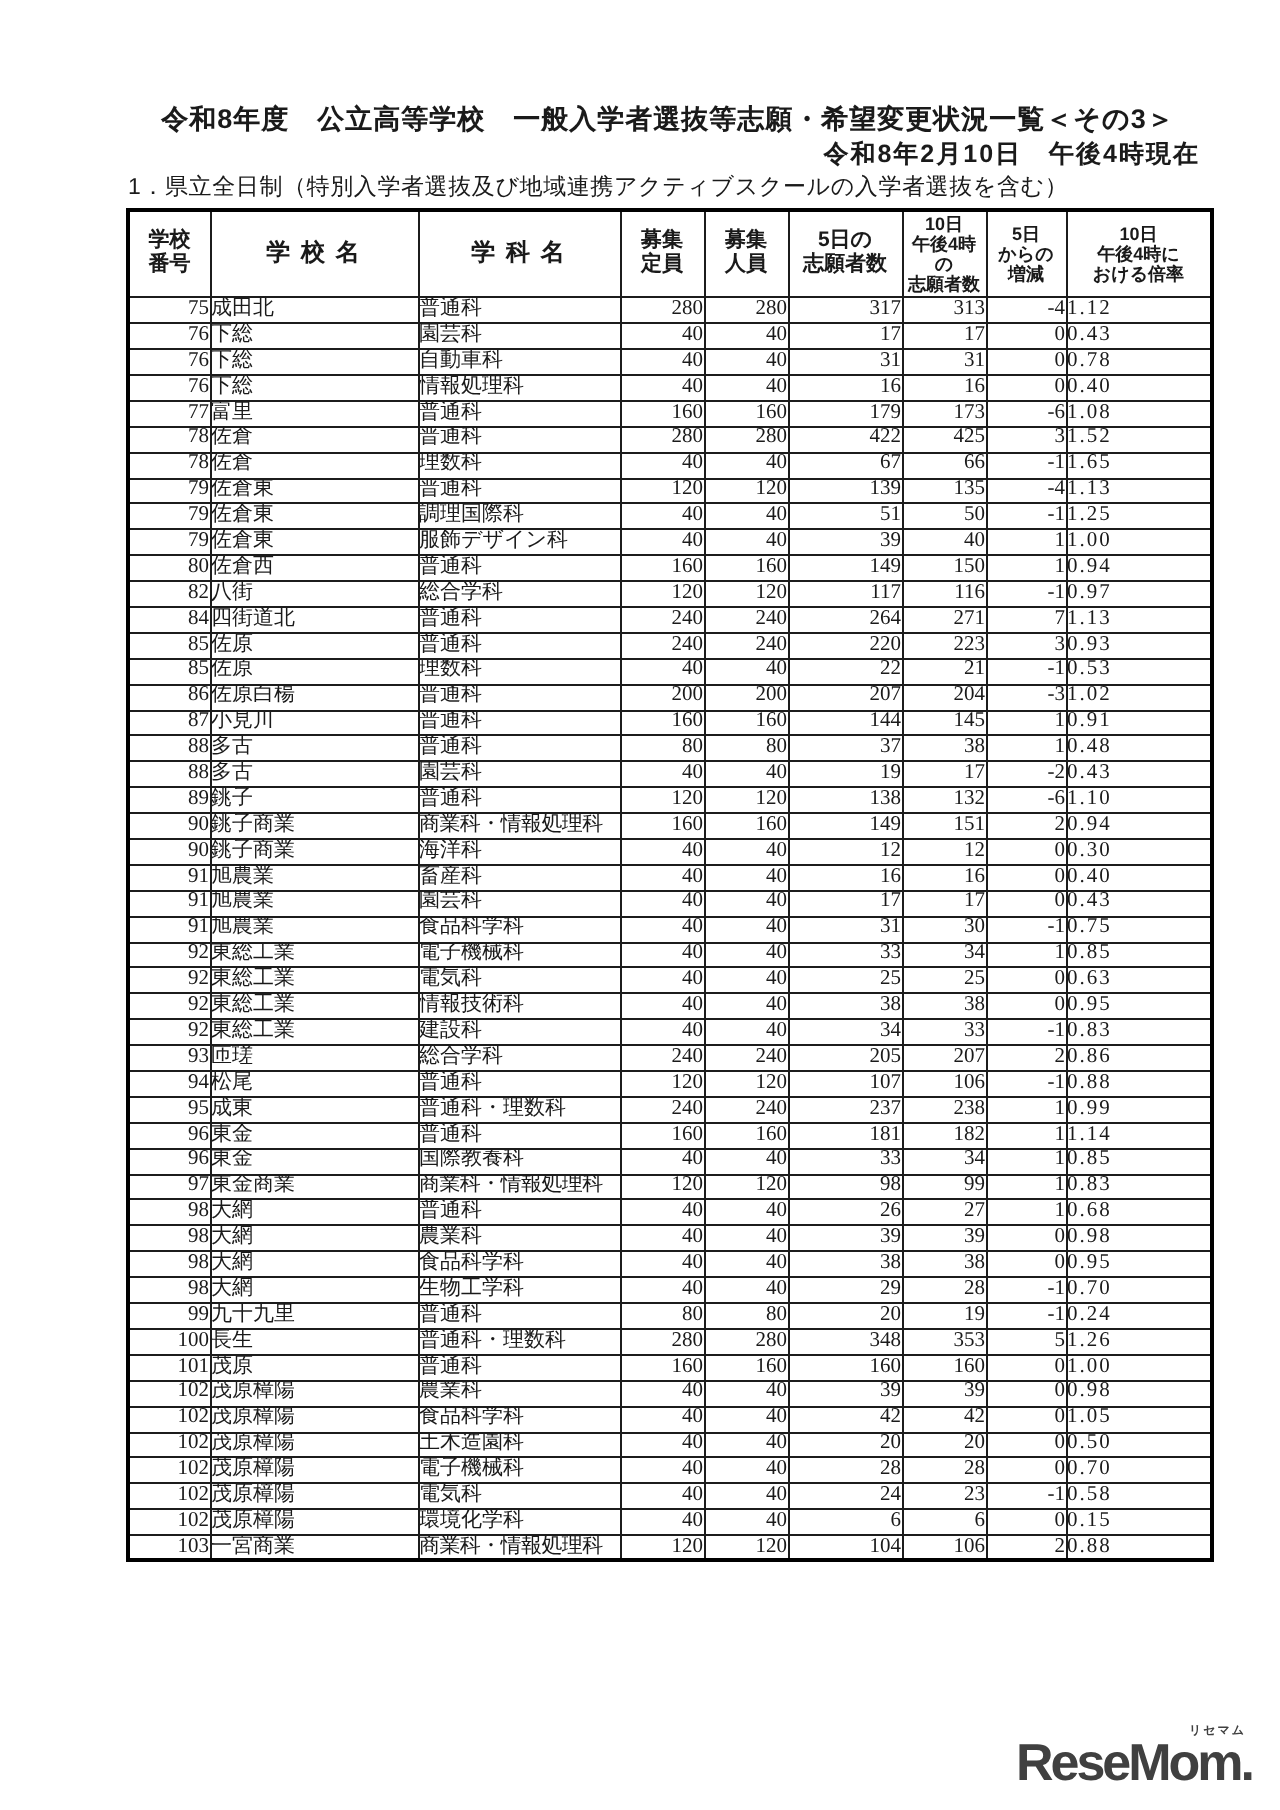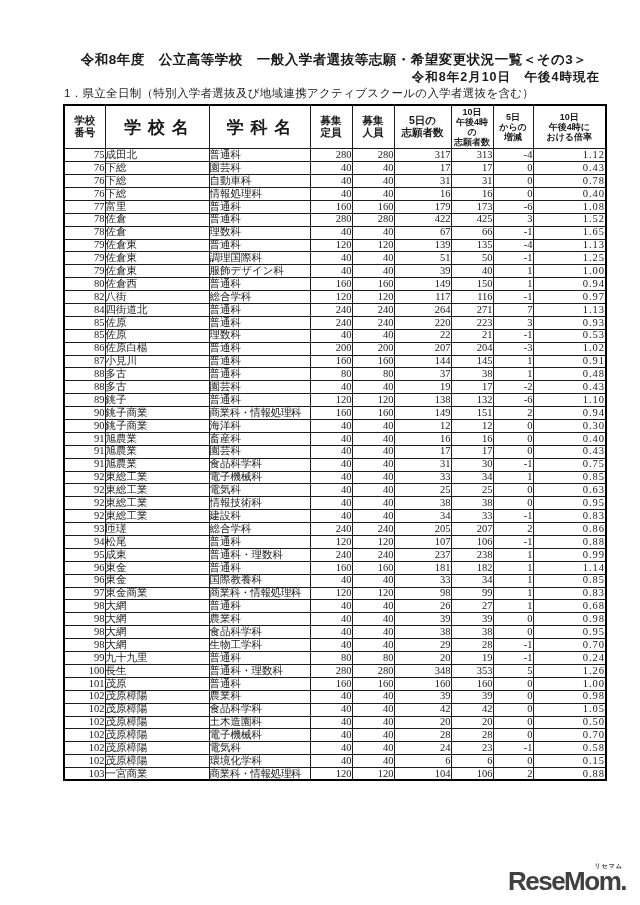--- a/index.html
+++ b/index.html
@@ -26,37 +26,37 @@
     border-collapse:collapse; table-layout:fixed;
     border:2px solid #000;
   }
   table.apps th {
     border:1px solid #1c1c1c; background:#ffffff;
     font-weight:bold; text-align:center; vertical-align:middle;
     white-space:pre-line; line-height:1.12; padding:1px 0;
     font-family:"Liberation Sans", sans-serif;
   }
   table.apps thead tr { height:33px; }
-  th.h1 { font-size:17px; letter-spacing:1px; }
+  th.h1 { font-size:12px; letter-spacing:1px; }
   th.h2 { font-size:10.5px; }
   th.h3 { font-size:9px; }
   table.apps td {
     border:1px solid #1c1c1c; height:12.9px; padding:0;
     font-family:"Liberation Serif", serif; font-size:10.5px;
     line-height:1; vertical-align:middle; white-space:nowrap; overflow:hidden;
   }
   td.c-school-number { text-align:right; padding-right:4px; }
   td.c-school-name   { text-align:left;  padding-left:3px; }
   td.c-department-name { text-align:left; padding-left:3px; }
   td.c-capacity      { text-align:right; padding-right:6px; }
   td.c-recruit-count { text-align:right; padding-right:6px; }
   td.c-applicants-day5  { text-align:right; padding-right:10px;margin-left:29px; }
   td.c-applicants-day10 { text-align:right; padding-right:12px; }
   td.c-change        { text-align:right; padding-right:12px; }
-  td.c-ratio         { text-align:right; padding-right:5px; letter-spacing:1px; }
+  td.c-ratio         { text-align:left; padding-right:5px; letter-spacing:1px; }
   td.small { font-size:8.5px; letter-spacing:-0.3px; }
   .logo {
     position:absolute; right:14px; bottom:11px;
     font-family:"Liberation Sans", sans-serif; font-weight:bold;
     font-size:26px; letter-spacing:-1.5px; line-height:1;
   }
   .logo-ruby {
     position:absolute; top:-5px; right:3px;
     font-size:6px; font-weight:bold; letter-spacing:1px;
   }

